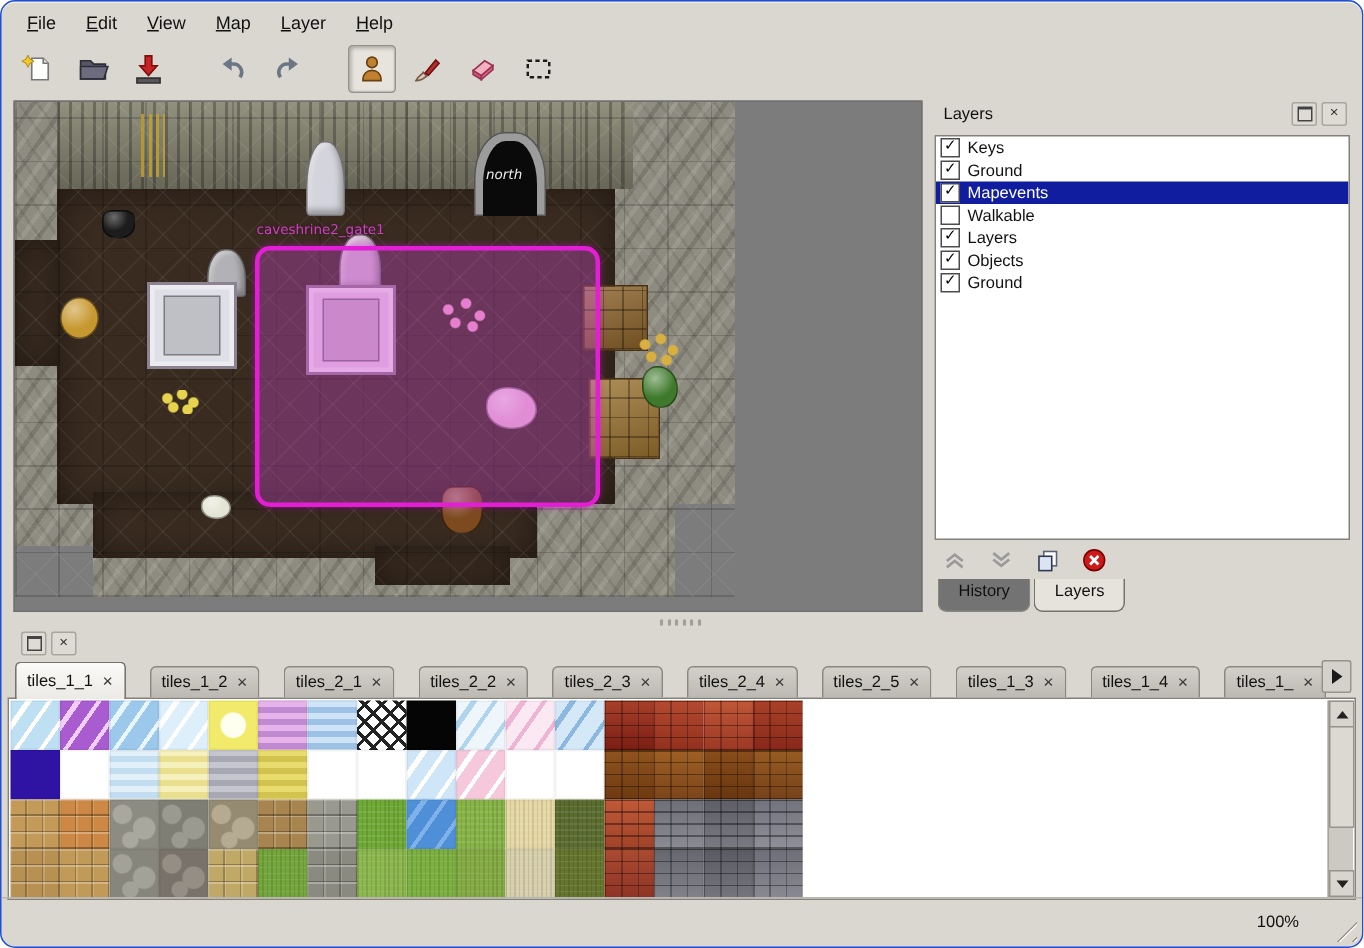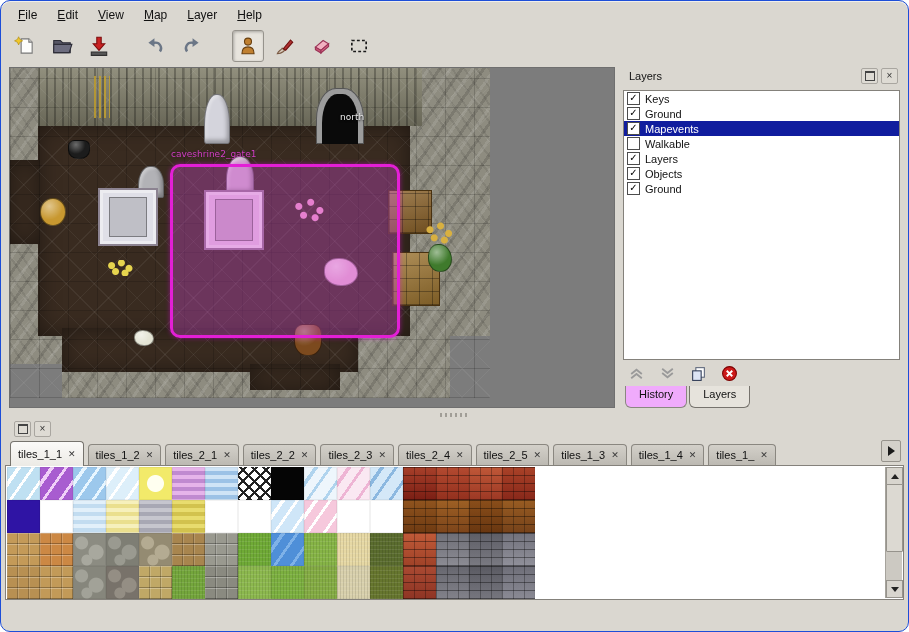--- a/index.html
+++ b/index.html
@@ -54,21 +54,21 @@
   .m-blob{background:radial-gradient(circle at 35% 28%, rgba(255,255,255,.5), transparent 55%), var(--c);border-radius:42% 55% 46% 50%;border:1px solid rgba(0,0,0,.4);}
   .m-crate{background-image:
       repeating-linear-gradient(0deg, rgba(0,0,0,.3) 0 1px, transparent 1px 13px),
       repeating-linear-gradient(90deg, rgba(0,0,0,.3) 0 1px, transparent 1px 13px),
       linear-gradient(160deg, rgba(255,255,255,.2), rgba(0,0,0,.2)),linear-gradient(var(--c), var(--c));border:1px solid #483110;}
   .m-strands{background:repeating-linear-gradient(90deg, var(--c) 0 2px, transparent 2px 5px);opacity:.85;}
   .m-pot{background:radial-gradient(circle at 35% 22%, rgba(255,255,255,.35), transparent 50%), var(--c);border-radius:30% 30% 46% 46%;border:1px solid rgba(0,0,0,.55);}
 
   .selection-rect{position:absolute;border:3px solid #e31fd6;border-radius:10px;background:rgba(208,72,208,.34);box-shadow:0 0 5px rgba(240,0,240,.45);}
   .map-label{position:absolute;font-size:9px;font-family:"DejaVu Sans",sans-serif;white-space:nowrap;}
-  .gate-label{color:#ececec;text-shadow:0 1px 2px #000;left:330px;top:44px;}
+  .gate-label{color:#ececec;text-shadow:0 1px 2px #000;left:314px;top:44px;font-style:italic;}
   .sel-label{color:#cf3fc2;text-shadow:0 0 2px rgba(40,0,40,.5);left:161px;top:81px;}
 
   
   .layers-dock{width:277px;display:flex;flex-direction:column;}
   .dock-title{height:18px;display:flex;align-items:center;font-size:11px;padding:0 2px 0 6px;}
   .dock-title .t{flex:1;}
   .mini-btn{width:15px;height:14px;display:flex;align-items:center;justify-content:center;border:1px solid #a9a6a0;border-radius:2px;background:#dedbd4;margin-left:3px;font-size:10px;line-height:10px;color:#333;}
   .float-glyph{width:8px;height:7px;border:1px solid #444;border-top:2px solid #444;}
 
   .opacity-row{display:flex;align-items:center;gap:6px;padding:3px 2px 0 5px;}
@@ -79,31 +79,31 @@
 
   .layer-list{flex:1;margin-top:5px;border:1px solid #84817b;background:#fff;overflow:hidden;font-size:11px;}
   .layer-row{height:15px;display:flex;align-items:center;}
   .layer-row.selected{background:#101d9e;color:#fff;}
   .cb{width:11px;height:11px;border:1px solid #4c4c4c;background:#fff;margin:0 5px 0 3px;font-size:10px;line-height:10px;text-align:center;color:#000;flex:none;}
 
   .layer-toolbar{height:26px;display:flex;align-items:center;gap:13px;padding-left:4px;}
   .ltb-btn{width:18px;height:18px;display:flex;align-items:center;justify-content:center;}
 
   .dock-tabs{height:22px;display:flex;padding-left:2px;}
-  .dtab{padding:2px 13px 3px 13px;font-size:11px;border:1px solid #8a8780;border-top:none;border-radius:0 0 6px 6px;background:#f0abfc;margin-right:2px;}
+  .dtab{padding:2px 13px 3px 13px;font-size:11px;border:1px solid #8a8780;border-top:none;border-radius:0 0 6px 6px;background:#737373;margin-right:2px;}
   .dtab.active{background:#e6e3dc;border-color:#76736d;}
 
   
   .splitter{position:absolute;top:409px;left:0;right:0;height:9px;display:flex;align-items:center;justify-content:center;}
   .splitter .grip{width:30px;height:4px;background:repeating-linear-gradient(90deg,#a19e97 0 2px, transparent 2px 5px);}
 
   
   .tilesets-panel{position:absolute;top:419px;left:4px;right:4px;height:180px;display:flex;flex-direction:column;}
   .tab-row{height:27px;display:flex;align-items:flex-end;padding:0 26px 0 5px;border-bottom:1px solid #84817b;position:relative;}
-  .ttab{height:20px;display:flex;align-items:center;gap:6px;padding:0 7px;font-size:11px;border:1px solid #8a8780;border-bottom:none;border-radius:4px 4px 0 0;background:linear-gradient(#d3d0c9,#bcb9b2);margin-right:4px;white-space:nowrap;}
+  .ttab{height:20px;display:flex;align-items:center;gap:6px;padding:0 7px;font-size:11px;border:1px solid #8a8780;border-bottom:none;border-radius:4px 4px 0 0;background:linear-gradient(#d3d0c9,#bcb9b2);margin-right:16px;white-space:nowrap;}
   .ttab.active{height:24px;background:linear-gradient(#fbfaf8,#eceae5);z-index:2;margin-bottom:-1px;border-color:#76736d;}
   .tab-close{font-size:9px;line-height:9px;color:#3a3a3a;}
   .tab-scroll-btn{position:absolute;right:3px;bottom:3px;width:18px;height:20px;border:1px solid #96938c;background:#d4d1ca;border-radius:2px;display:flex;align-items:center;justify-content:center;}
   .tab-scroll-btn::after{content:"";border-left:7px solid #1a1a1a;border-top:5px solid transparent;border-bottom:5px solid transparent;}
 
   .palette-area{flex:1;border:1px solid #84817b;border-top:none;background:#fff;position:relative;overflow:hidden;}
   .palette-grid{position:absolute;left:1px;top:1px;}
   .prow{display:flex;}
   .tile{width:33px;height:33px;flex:none;box-shadow:inset 0 0 0 1px rgba(0,0,0,.05);}
   .p-solid{background:var(--c1);}
@@ -450,14 +450,18 @@
           </div>
         </div>
       <div class="vscroll">
         <div class="vs-btn vs-up"></div>
         <div class="vs-thumb"></div>
         <div class="vs-btn vs-down"></div>
       </div>
     </div>
   </div>
 
+  <div class="statusbar">
+    <span class="zoom">100%</span>
+    <div class="resize-grip"></div>
+  </div>
 
 </div>
 
 </body></html>

